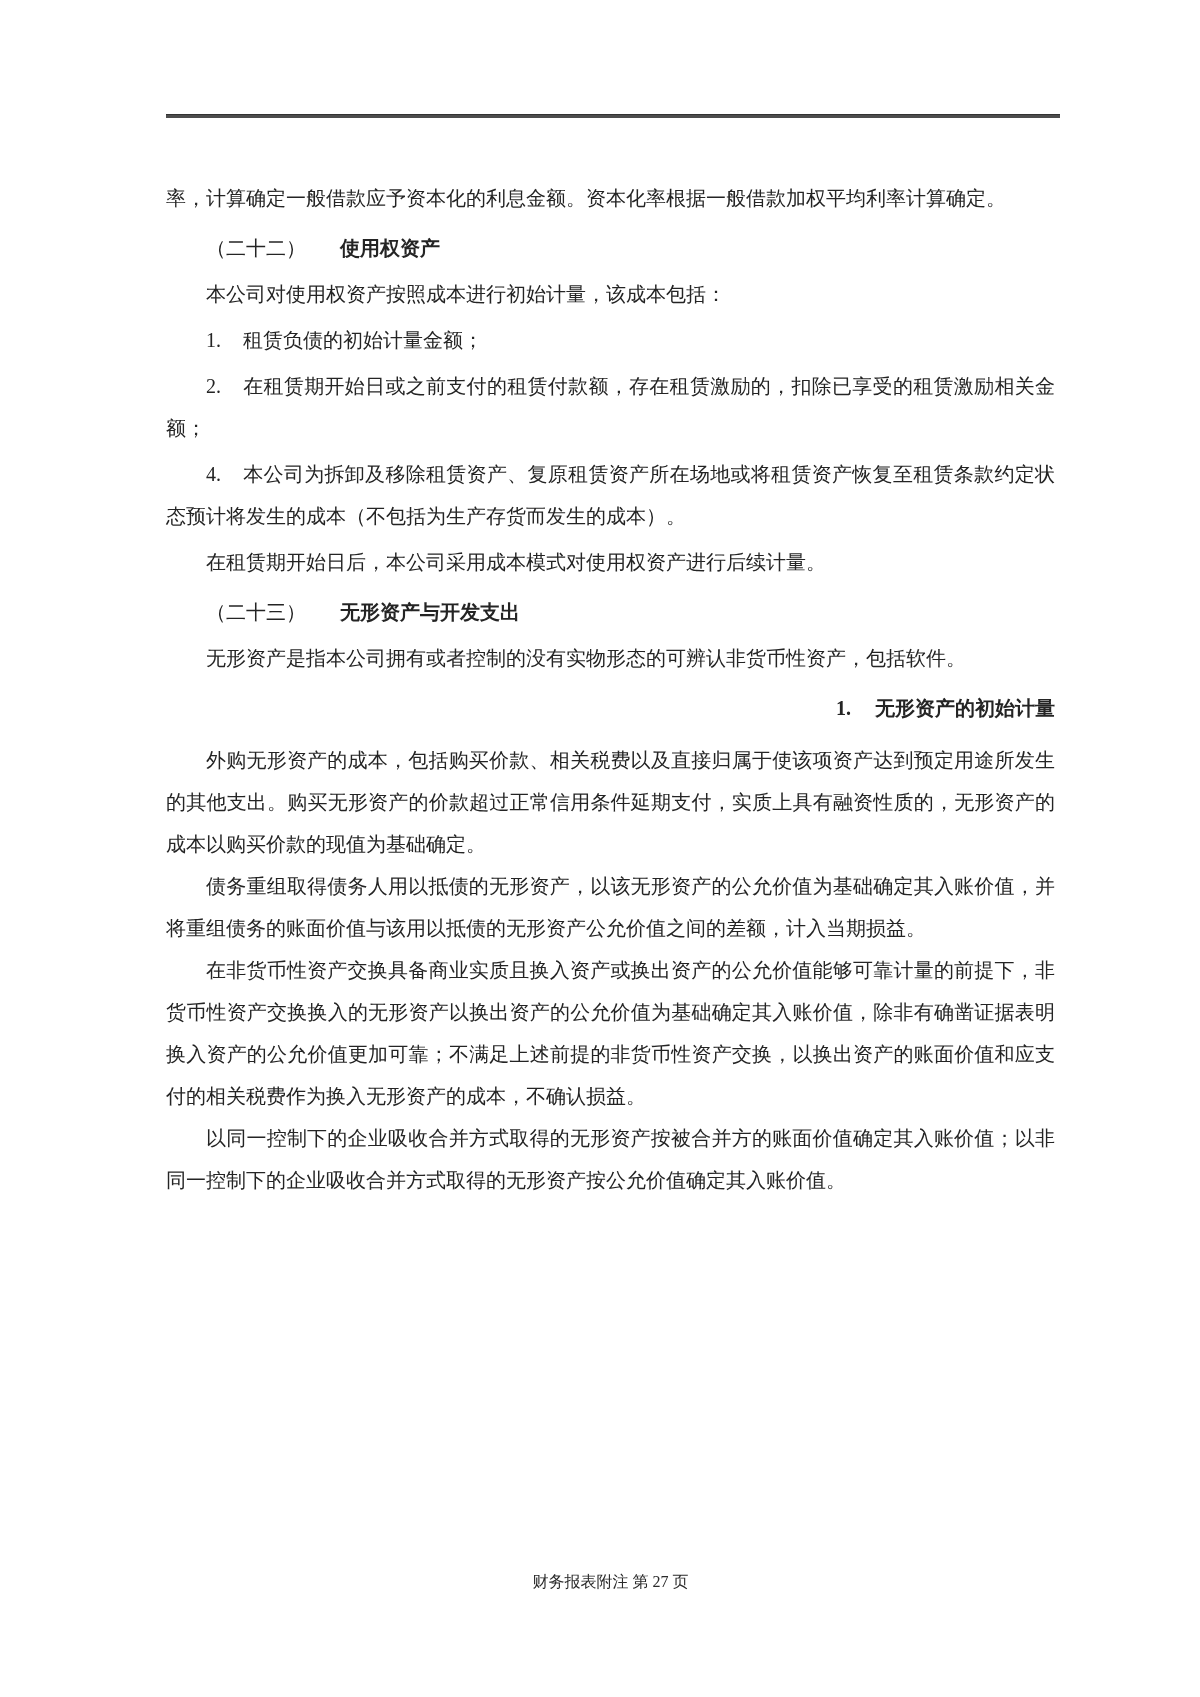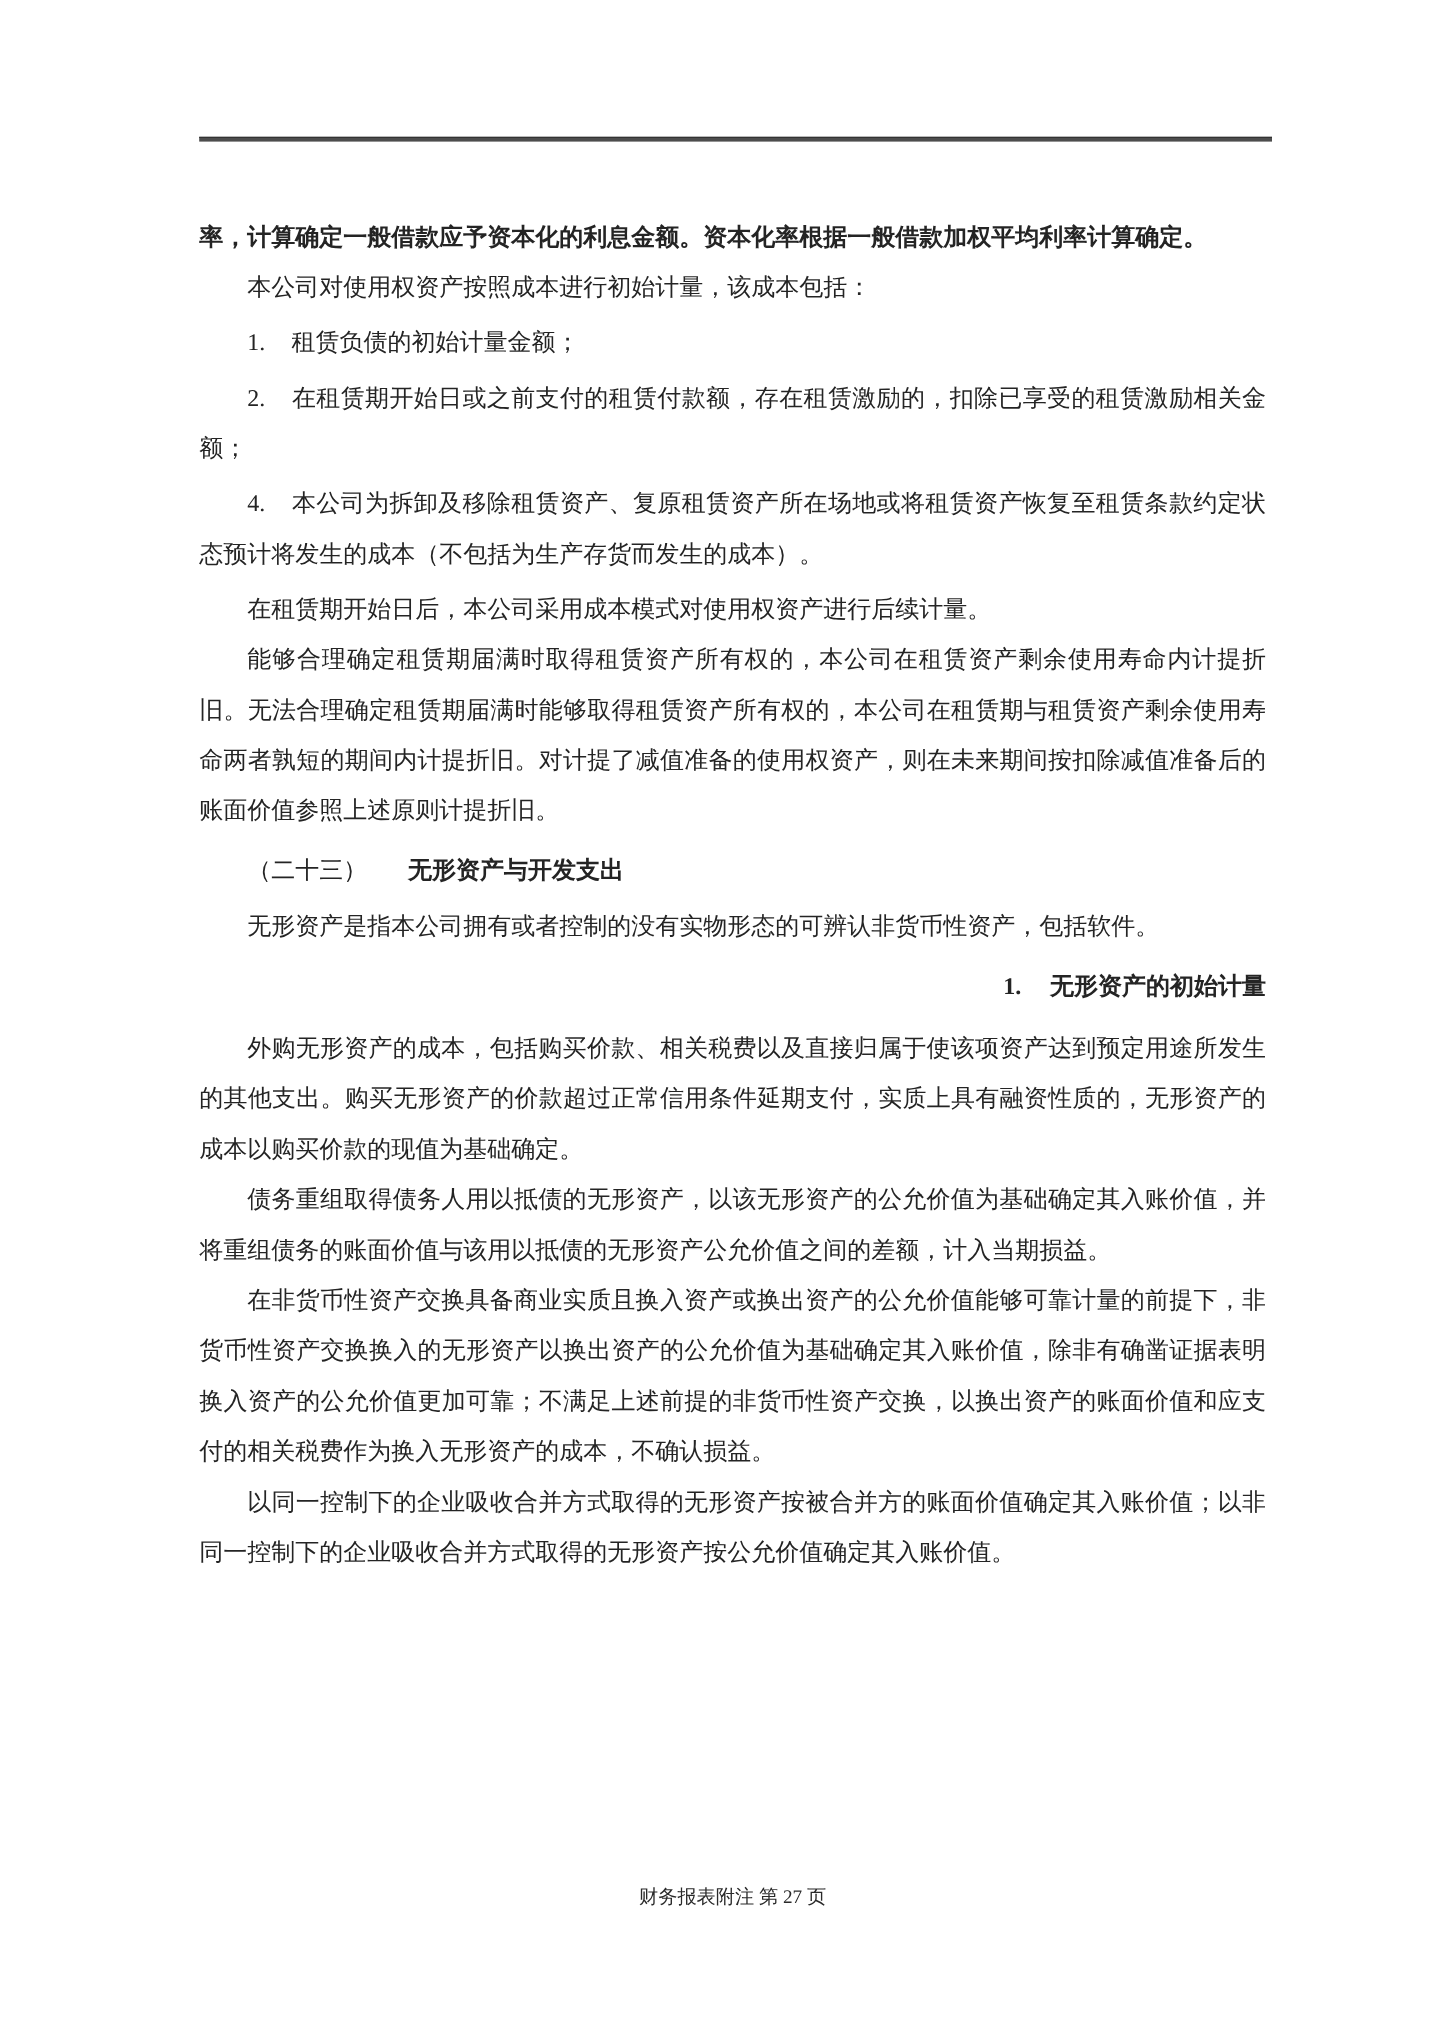--- a/index.html
+++ b/index.html
@@ -22,21 +22,21 @@
   .content {
     position: absolute;
     left: 166px; top: 177px;
     width: 889px;
     font-size: 20px;
     line-height: 42px;
     text-align: justify;
   }
   .content p { margin: 0; }
   .para { text-indent: 2em; }
-  .para-cont { text-indent: 0; font-weight: bold; }
+  .para-cont { text-indent: 0; }
   .h2 {
     margin: 8px 0 4px !important;
     text-indent: 2em;
     white-space: nowrap;
     text-align: left;
   }
   .h2 .num { font-weight: normal; margin-right: 34px; }
   .h2 .title { font-weight: bold; }
   .h3 {
     margin: 8px 0 10px !important;
@@ -63,33 +63,33 @@
 
 <div class="page">
 
   <div class="header-rule"></div>
 
   <div class="content">
 
     <p class="para-cont">率，计算确定一般借款应予资本化的利息金额。资本化率根据一般借款加权平均利率计算确定。</p>
 
 
+    <p class="h2"><span class="num">（二十二）</span><span class="title">使用权资产</span></p>
 
     <p class="para">本公司对使用权资产按照成本进行初始计量，该成本包括：</p>
 
     <p class="li"><span class="num">1.</span><span>租赁负债的初始计量金额；</span></p>
 
     <p class="li"><span class="num">2.</span><span>在租赁期开始日或之前支付的租赁付款额，存在租赁激励的，扣除已享受的租赁激励相关金额；</span></p>
 
 
     <p class="li"><span class="num">4.</span><span>本公司为拆卸及移除租赁资产、复原租赁资产所在场地或将租赁资产恢复至租赁条款约定状态预计将发生的成本（不包括为生产存货而发生的成本）。</span></p>
 
     <p class="para">在租赁期开始日后，本公司采用成本模式对使用权资产进行后续计量。</p>
 
-    <p class="para">能够合理确定租赁期届满时取得租赁资产所有权的，本公司在租赁资产剩余使用寿命内计提折旧。无法合理确定租赁期届满时能够取得租赁资产所有权的，本公司在租赁期与租赁资产剩余使用寿命两者孰短的期间内计提折旧。对计提了减值准备的使用权资产，则在未来期间按扣除减值准备后的账面价值参照上述原则计提折旧。</p>
 
     <p class="h2"><span class="num">（二十三）</span><span class="title">无形资产与开发支出</span></p>
 
     <p class="para">无形资产是指本公司拥有或者控制的没有实物形态的可辨认非货币性资产，包括软件。</p>
 
     <p class="h3"><span class="num">1.</span><span class="title">无形资产的初始计量</span></p>
 
     <p class="para">外购无形资产的成本，包括购买价款、相关税费以及直接归属于使该项资产达到预定用途所发生的其他支出。购买无形资产的价款超过正常信用条件延期支付，实质上具有融资性质的，无形资产的成本以购买价款的现值为基础确定。</p>
 
     <p class="para">债务重组取得债务人用以抵债的无形资产，以该无形资产的公允价值为基础确定其入账价值，并将重组债务的账面价值与该用以抵债的无形资产公允价值之间的差额，计入当期损益。</p>

